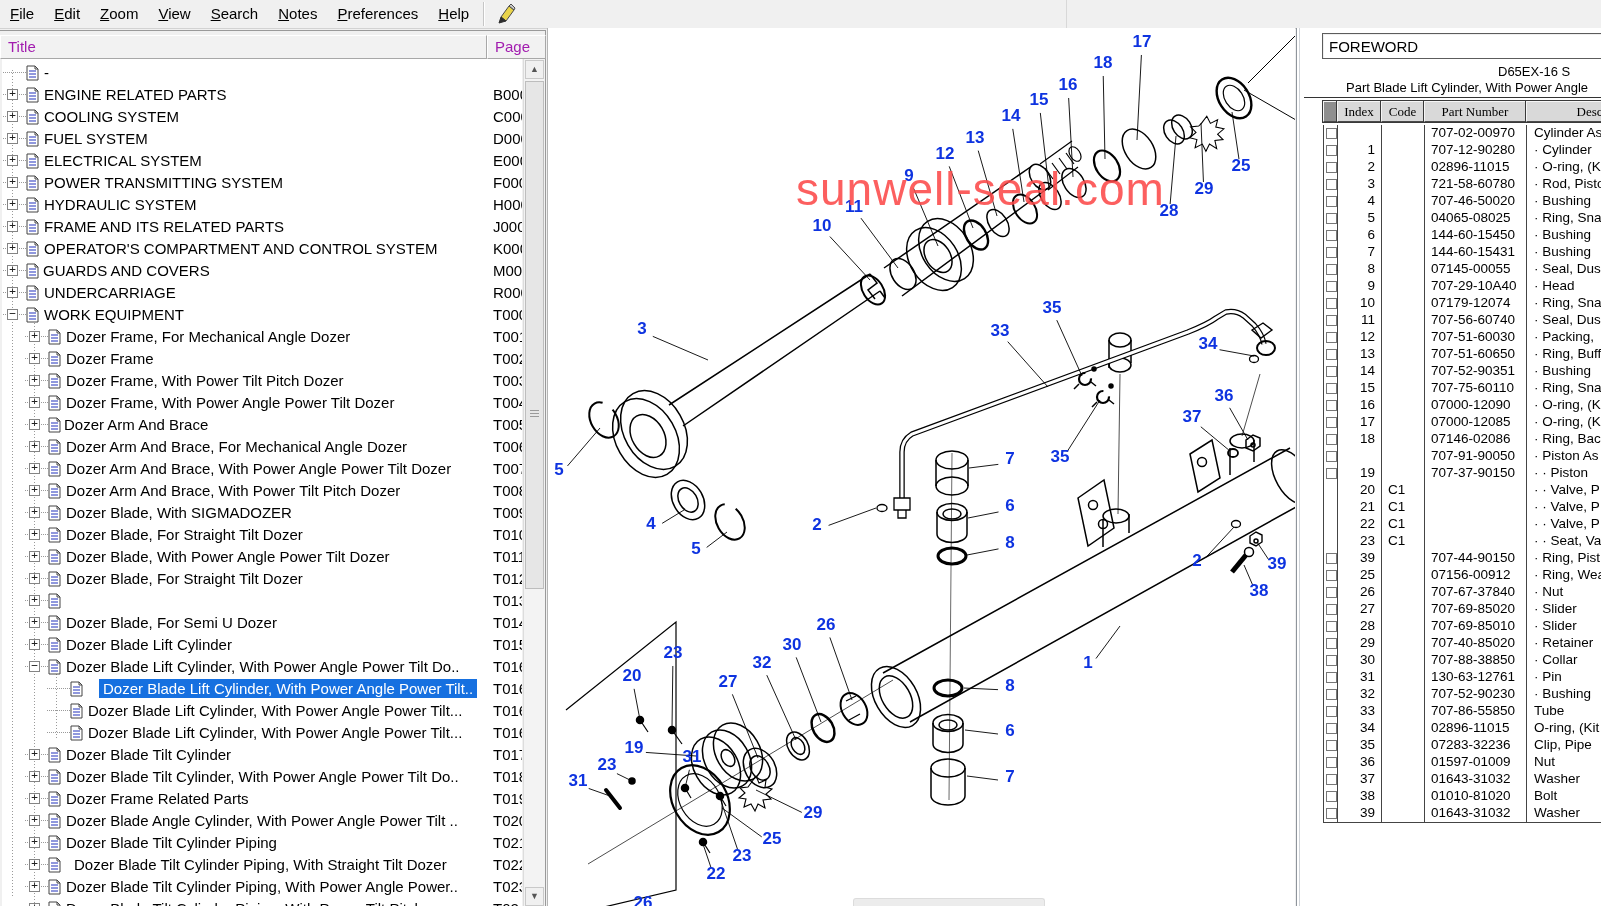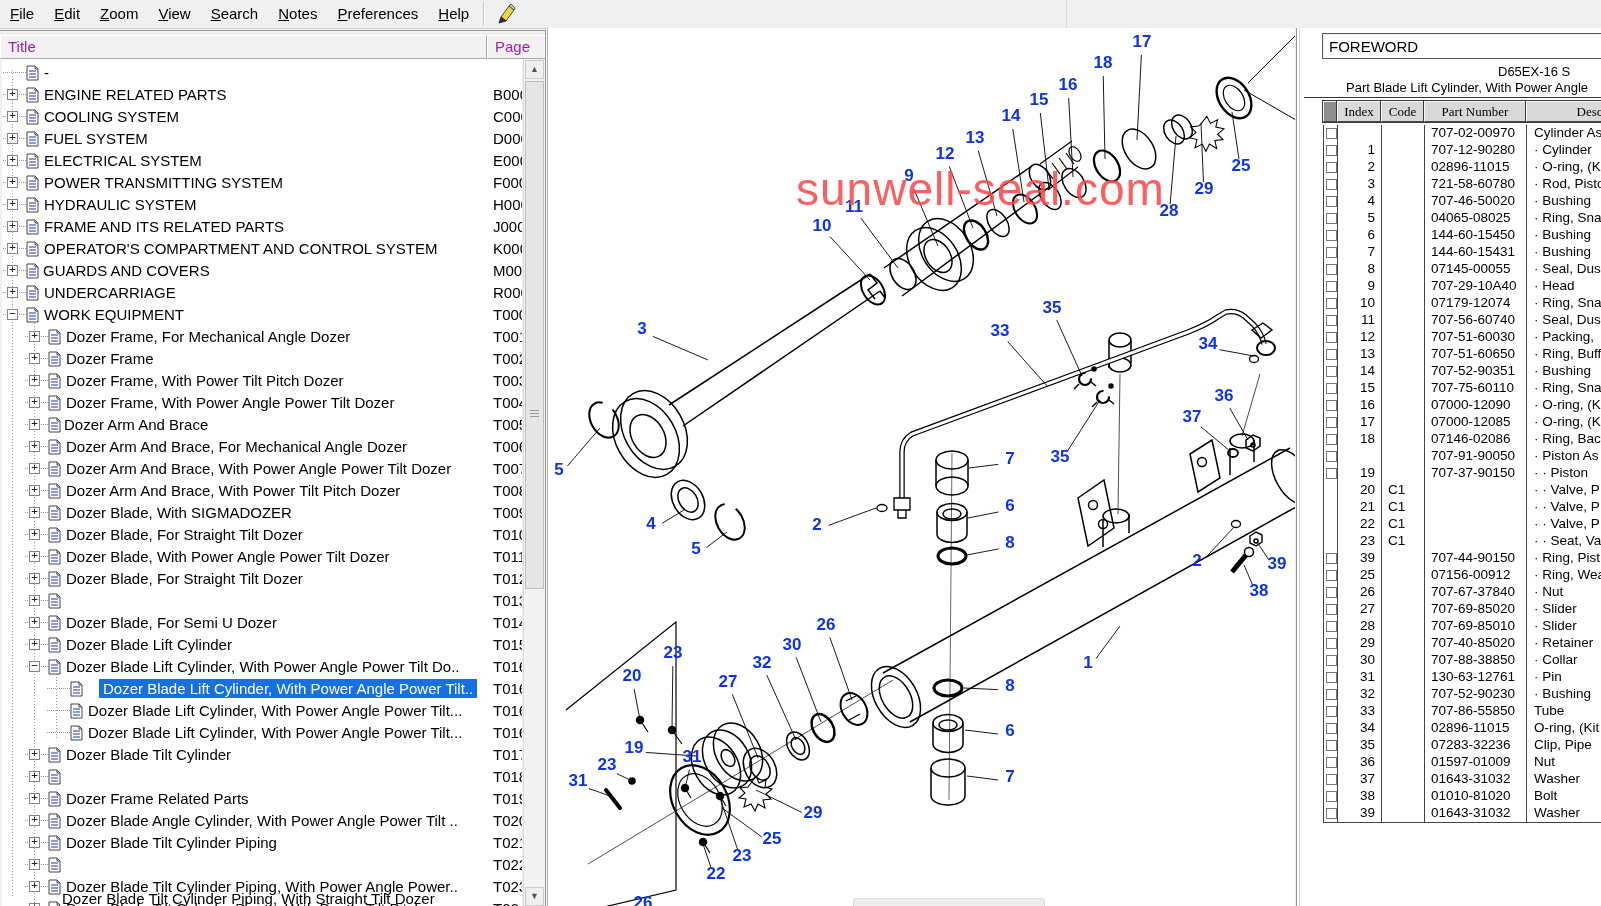--- a/index.html
+++ b/index.html
@@ -460,20 +460,21 @@
         <span class="t-page">T017</span>
       </div>
       <div class="trow">
         <span class="t-stub" style="left: 23px; width: 27px;"></span>
         <span class="t-expand" style="left: 27px;">+</span>
         <span class="t-icon" style="left: 46px;"><svg width="13" height="16" viewBox="0 0 13 16">
             <path d="M1,1 h8 l3,3 v11 h-11 Z" fill="#fff" stroke="#444" stroke-width="1"></path>
             <path d="M9,1 v3 h3" fill="none" stroke="#444" stroke-width="1"></path>
             <path d="M3,6 h7 M3,9 h7 M3,12 h7" stroke="#2233bb" stroke-width="1.2"></path>
           </svg></span>
+        <span class="t-label" style="left: 64px;">Dozer Blade Tilt Cylinder, With Power Angle Power Tilt Do..</span>
         <span class="t-page">T018</span>
       </div>
       <div class="trow">
         <span class="t-stub" style="left: 23px; width: 27px;"></span>
         <span class="t-expand" style="left: 27px;">+</span>
         <span class="t-icon" style="left: 46px;"><svg width="13" height="16" viewBox="0 0 13 16">
             <path d="M1,1 h8 l3,3 v11 h-11 Z" fill="#fff" stroke="#444" stroke-width="1"></path>
             <path d="M9,1 v3 h3" fill="none" stroke="#444" stroke-width="1"></path>
             <path d="M3,6 h7 M3,9 h7 M3,12 h7" stroke="#2233bb" stroke-width="1.2"></path>
           </svg></span>
@@ -503,21 +504,21 @@
         <span class="t-page">T021</span>
       </div>
       <div class="trow">
         <span class="t-stub" style="left: 23px; width: 27px;"></span>
         <span class="t-expand" style="left: 27px;">+</span>
         <span class="t-icon" style="left: 46px;"><svg width="13" height="16" viewBox="0 0 13 16">
             <path d="M1,1 h8 l3,3 v11 h-11 Z" fill="#fff" stroke="#444" stroke-width="1"></path>
             <path d="M9,1 v3 h3" fill="none" stroke="#444" stroke-width="1"></path>
             <path d="M3,6 h7 M3,9 h7 M3,12 h7" stroke="#2233bb" stroke-width="1.2"></path>
           </svg></span>
-        <span class="t-label" style="left: 60px; margin-top: 34px;">Dozer Blade Tilt Cylinder Piping, With Straight Tilt Dozer</span>
+        <span class="t-label" style="left: 72px;">Dozer Blade Tilt Cylinder Piping, With Straight Tilt Dozer</span>
         <span class="t-page">T022</span>
       </div>
       <div class="trow">
         <span class="t-stub" style="left: 23px; width: 27px;"></span>
         <span class="t-expand" style="left: 27px;">+</span>
         <span class="t-icon" style="left: 46px;"><svg width="13" height="16" viewBox="0 0 13 16">
             <path d="M1,1 h8 l3,3 v11 h-11 Z" fill="#fff" stroke="#444" stroke-width="1"></path>
             <path d="M9,1 v3 h3" fill="none" stroke="#444" stroke-width="1"></path>
             <path d="M3,6 h7 M3,9 h7 M3,12 h7" stroke="#2233bb" stroke-width="1.2"></path>
           </svg></span>

